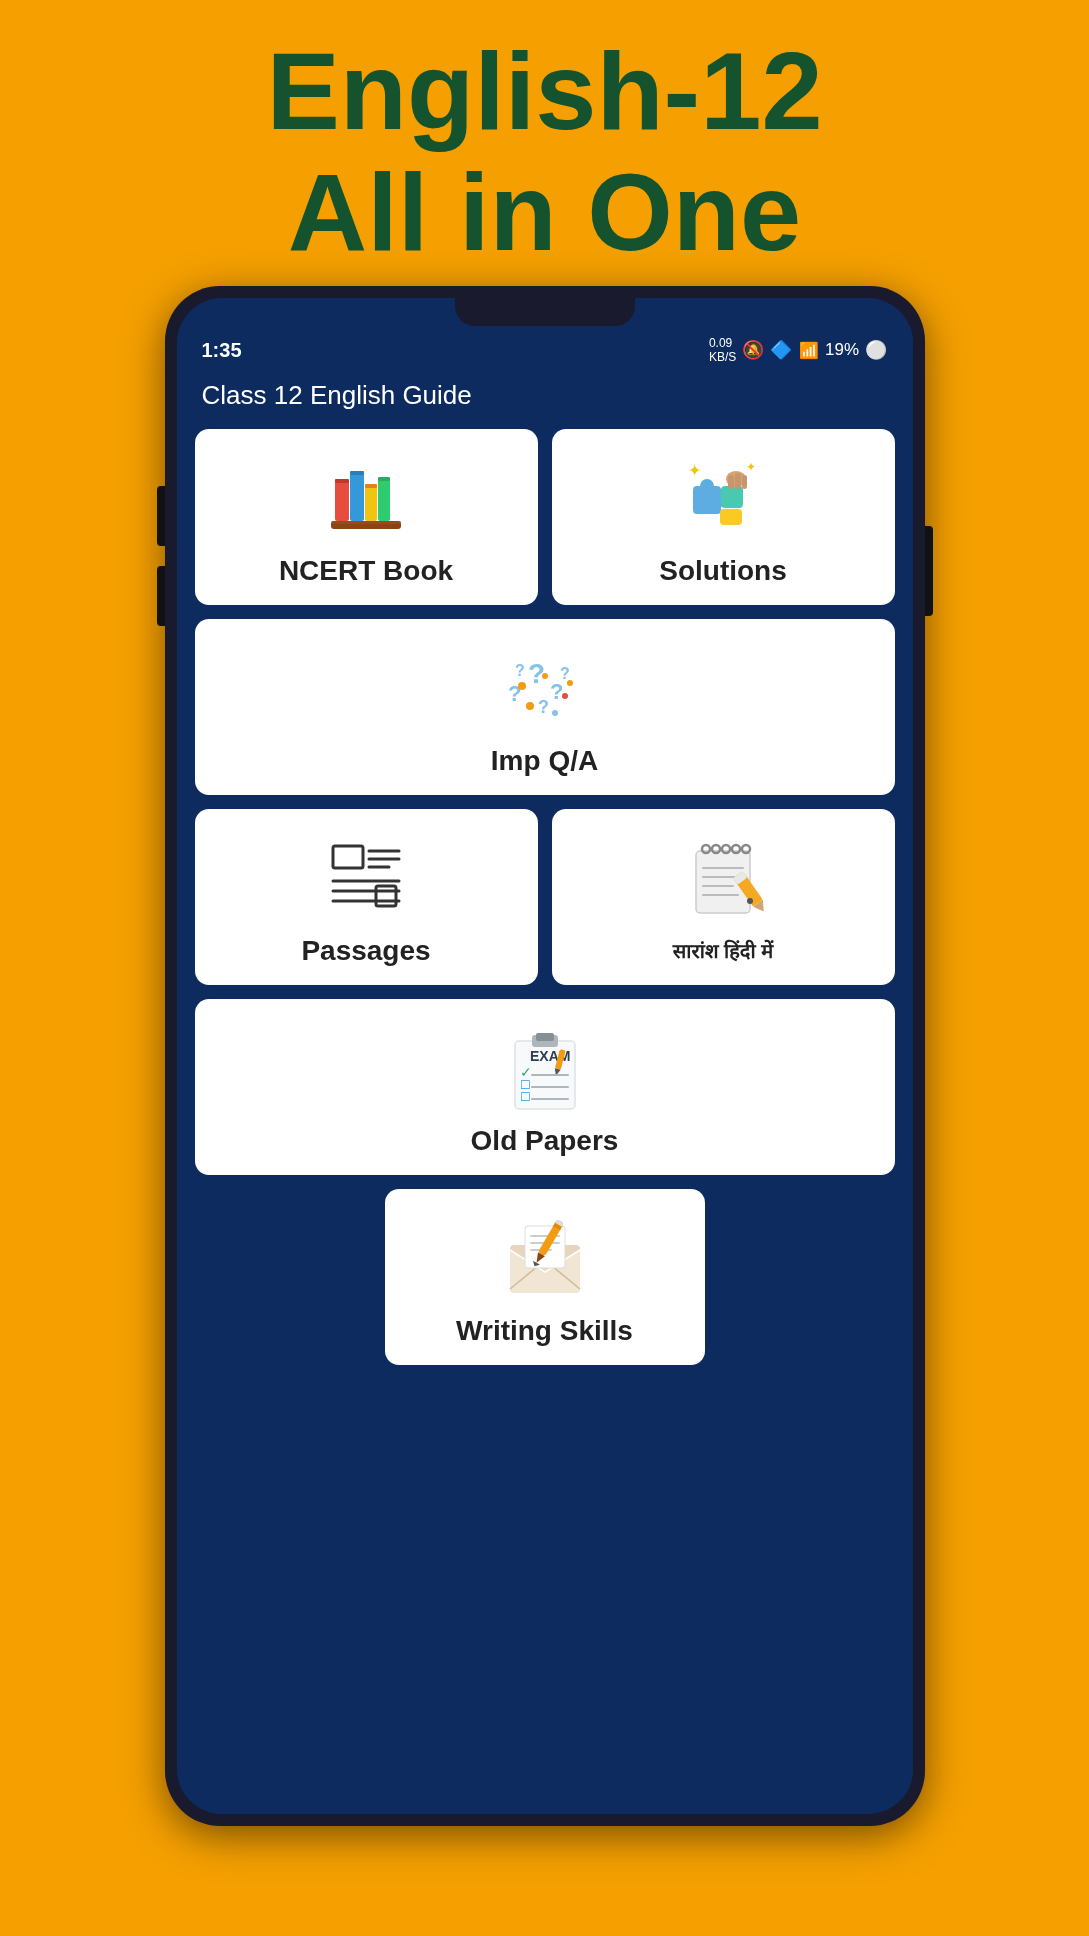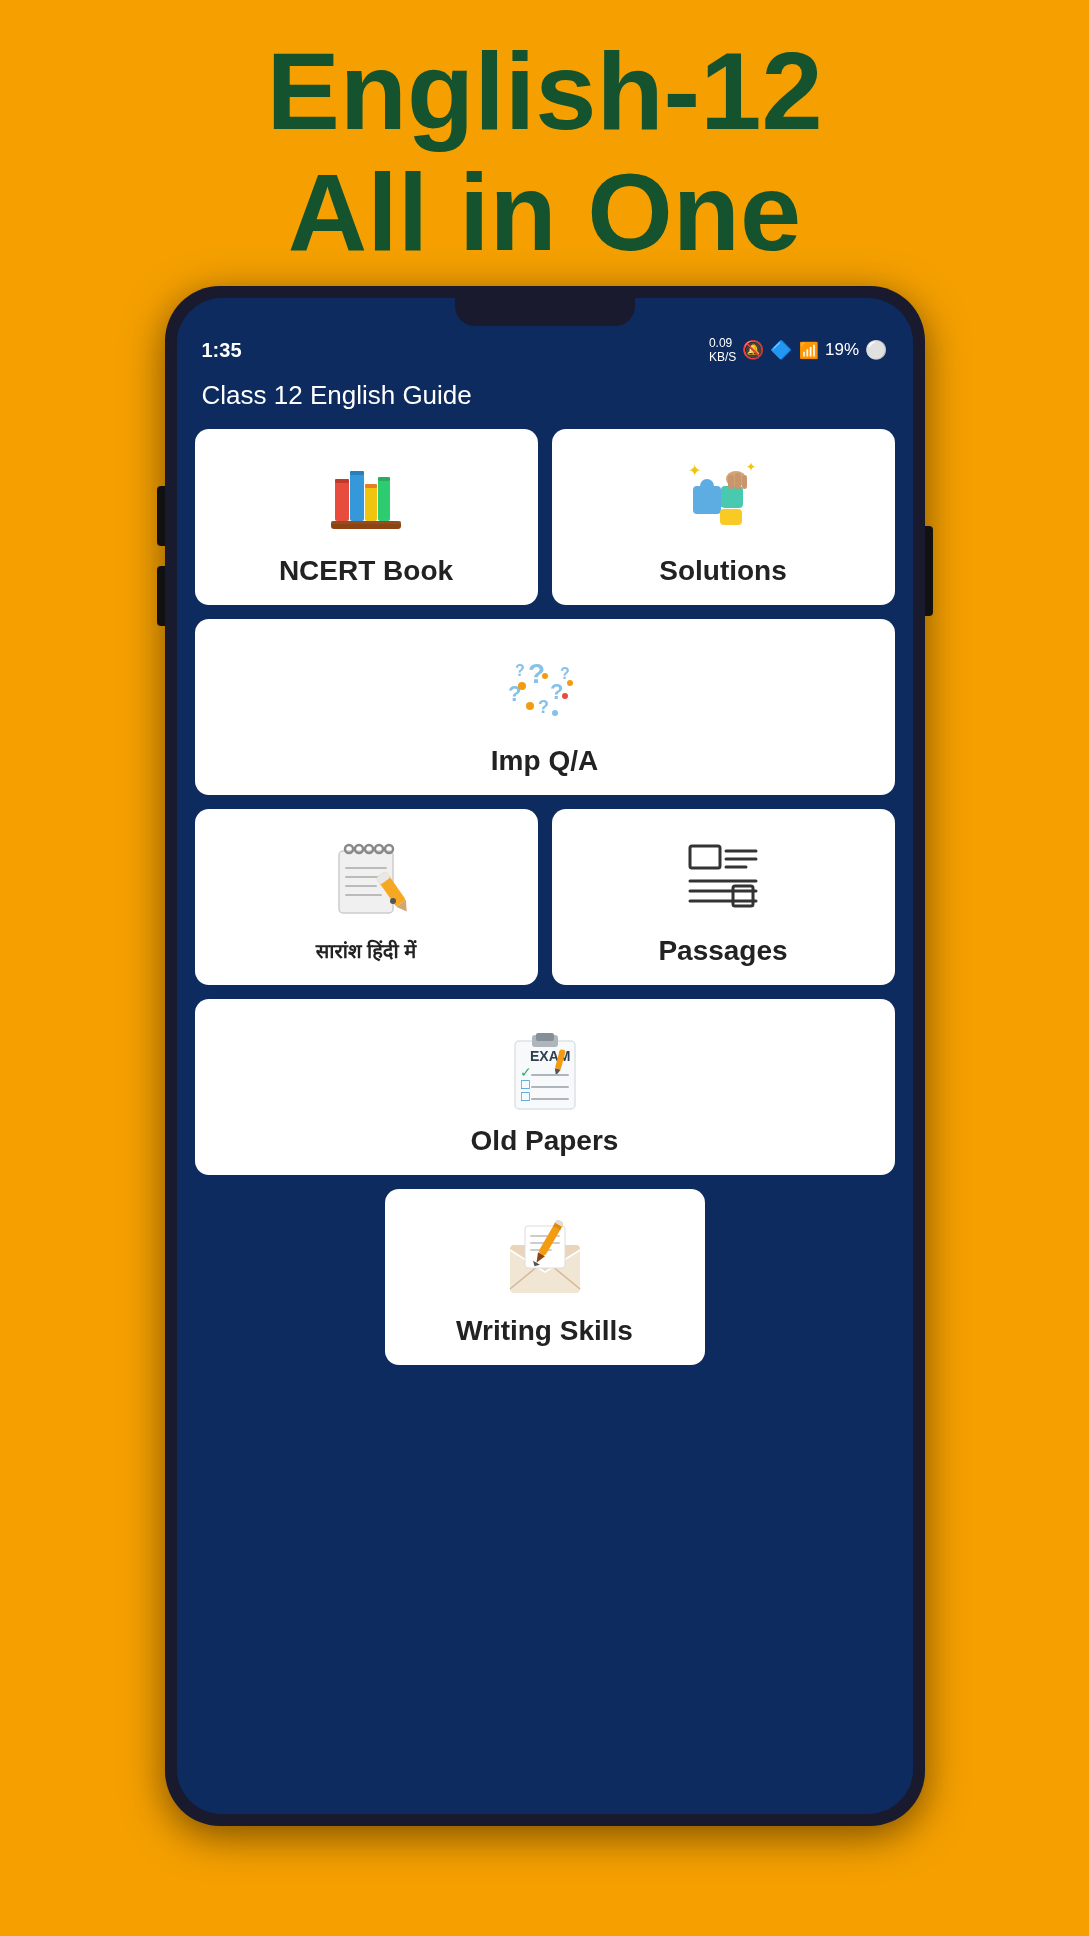--- a/index.html
+++ b/index.html
@@ -254,20 +254,39 @@
           </div>
           <span class="grid-label">Imp Q/A</span>
         </div>
       </div>
 
       <div class="grid-row">
         <div class="grid-item">
           <div class="icon-area">
             <svg viewBox="0 0 90 90" xmlns="http://www.w3.org/2000/svg">
 
+              <rect x="12" y="15" width="30" height="22" rx="2" fill="none" stroke="#333" stroke-width="3"></rect>
+
+              <line x1="48" y1="20" x2="78" y2="20" stroke="#333" stroke-width="3" stroke-linecap="round"></line>
+              <line x1="48" y1="28" x2="78" y2="28" stroke="#333" stroke-width="3" stroke-linecap="round"></line>
+              <line x1="48" y1="36" x2="68" y2="36" stroke="#333" stroke-width="3" stroke-linecap="round"></line>
+
+              <line x1="12" y1="50" x2="78" y2="50" stroke="#333" stroke-width="3" stroke-linecap="round"></line>
+              <line x1="12" y1="60" x2="78" y2="60" stroke="#333" stroke-width="3" stroke-linecap="round"></line>
+              <line x1="12" y1="70" x2="78" y2="70" stroke="#333" stroke-width="3" stroke-linecap="round"></line>
+
+              <rect x="55" y="55" width="20" height="20" rx="2" fill="none" stroke="#333" stroke-width="3"></rect>
+            </svg>
+          </div>
+          <span class="grid-label">Passages</span>
+        </div>
+        <div class="grid-item">
+          <div class="icon-area">
+            <svg viewBox="0 0 90 90" xmlns="http://www.w3.org/2000/svg">
+
               <rect x="18" y="18" width="54" height="62" rx="4" fill="#f0f0f0" stroke="#ccc" stroke-width="1.5"></rect>
 
               <circle cx="28" cy="16" r="4" fill="none" stroke="#888" stroke-width="2.5"></circle>
               <circle cx="38" cy="16" r="4" fill="none" stroke="#888" stroke-width="2.5"></circle>
               <circle cx="48" cy="16" r="4" fill="none" stroke="#888" stroke-width="2.5"></circle>
               <circle cx="58" cy="16" r="4" fill="none" stroke="#888" stroke-width="2.5"></circle>
               <circle cx="68" cy="16" r="4" fill="none" stroke="#888" stroke-width="2.5"></circle>
 
               <line x1="25" y1="35" x2="65" y2="35" stroke="#bbb" stroke-width="2" stroke-linecap="round"></line>
               <line x1="25" y1="44" x2="65" y2="44" stroke="#bbb" stroke-width="2" stroke-linecap="round"></line>
@@ -276,39 +295,20 @@
 
               <rect x="55" y="45" width="12" height="35" rx="2" transform="rotate(-35 55 45)" fill="#f4a823"></rect>
               <rect x="55" y="45" width="12" height="8" rx="2" transform="rotate(-35 55 45)" fill="#e8e8e8"></rect>
               <polygon points="55,80 67,80 61,90" transform="rotate(-35 55 45)" fill="#d4a574"></polygon>
 
               <circle cx="72" cy="68" r="3" fill="#555"></circle>
             </svg>
           </div>
           <span class="grid-label" style="font-size:20px;">सारांश हिंदी में</span>
         </div>
-        <div class="grid-item">
-          <div class="icon-area">
-            <svg viewBox="0 0 90 90" xmlns="http://www.w3.org/2000/svg">
-
-              <rect x="12" y="15" width="30" height="22" rx="2" fill="none" stroke="#333" stroke-width="3"></rect>
-
-              <line x1="48" y1="20" x2="78" y2="20" stroke="#333" stroke-width="3" stroke-linecap="round"></line>
-              <line x1="48" y1="28" x2="78" y2="28" stroke="#333" stroke-width="3" stroke-linecap="round"></line>
-              <line x1="48" y1="36" x2="68" y2="36" stroke="#333" stroke-width="3" stroke-linecap="round"></line>
-
-              <line x1="12" y1="50" x2="78" y2="50" stroke="#333" stroke-width="3" stroke-linecap="round"></line>
-              <line x1="12" y1="60" x2="78" y2="60" stroke="#333" stroke-width="3" stroke-linecap="round"></line>
-              <line x1="12" y1="70" x2="78" y2="70" stroke="#333" stroke-width="3" stroke-linecap="round"></line>
-
-              <rect x="55" y="55" width="20" height="20" rx="2" fill="none" stroke="#333" stroke-width="3"></rect>
-            </svg>
-          </div>
-          <span class="grid-label">Passages</span>
-        </div>
       </div>
 
       <div class="grid-row">
         <div class="grid-item">
           <div class="icon-area">
             <svg viewBox="0 0 90 90" xmlns="http://www.w3.org/2000/svg">
 
               <rect x="15" y="20" width="60" height="68" rx="4" fill="#f8f9fa" stroke="#dee2e6" stroke-width="1.5"></rect>
 
               <rect x="32" y="14" width="26" height="12" rx="3" fill="#adb5bd"></rect>

